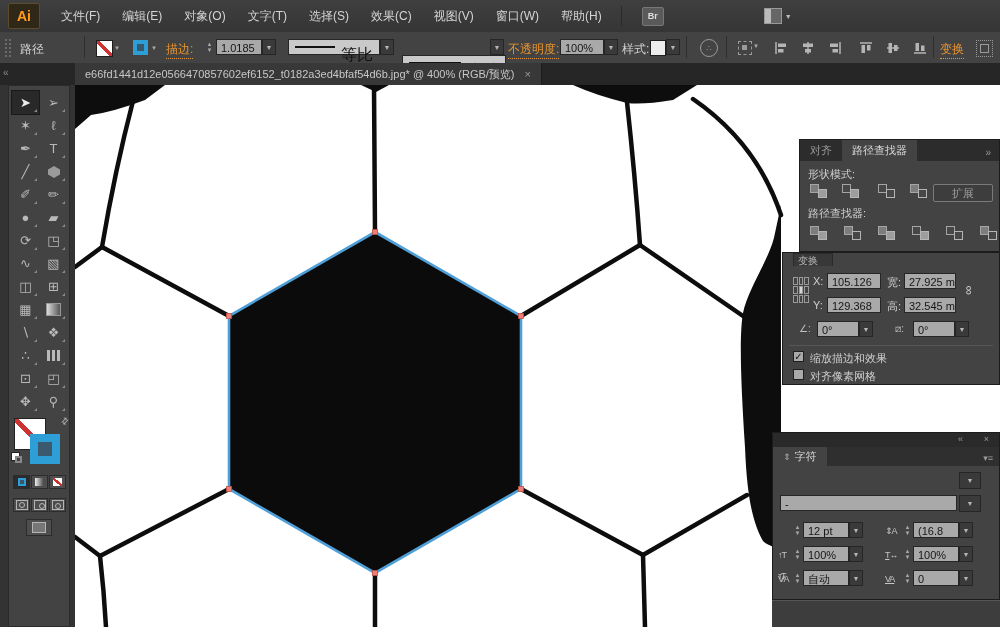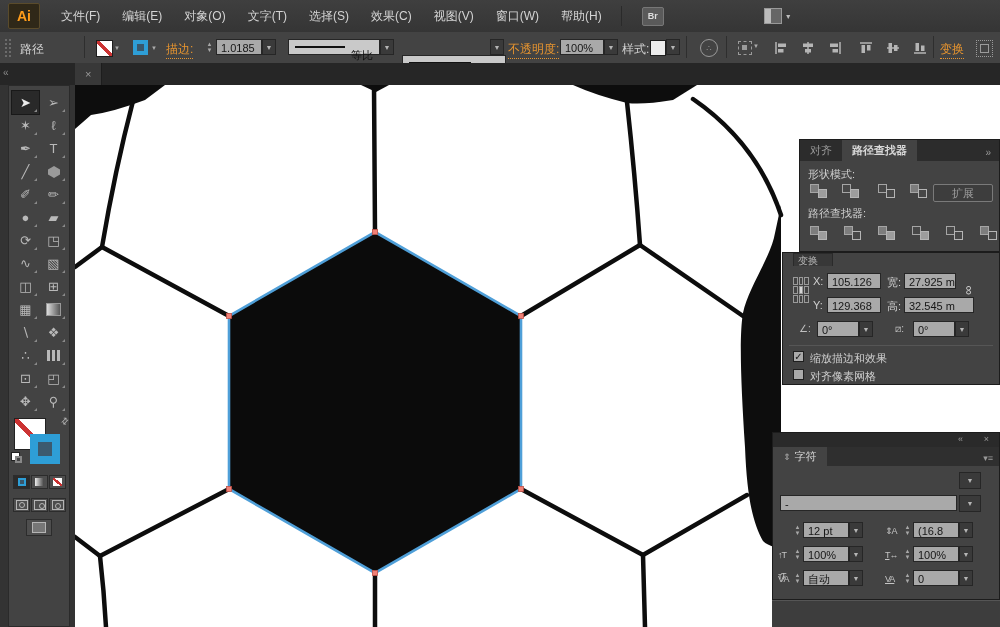--- a/index.html
+++ b/index.html
@@ -31,21 +31,21 @@
   .o-label{font-size:12px;color:#e8952f;border-bottom:1px dotted #e8952f;top:9px;}
   .g-label{font-size:12px;color:#d0d0d0;top:9px;}
   .stepper{width:9px;display:flex;flex-direction:column;align-items:center;line-height:6px;color:#a8a8a8;font-size:6px;}
   .field{background:#a9a9a9;border:1px solid #262626;color:#161616;font-size:11px;height:16px;line-height:16px;
          padding:0 4px;box-sizing:border-box;white-space:nowrap;overflow:hidden;}
   .dd{width:14px;height:16px;background:#3a3a3a;border:1px solid #262626;color:#b5b5b5;font-size:7px;
       display:flex;align-items:center;justify-content:center;box-sizing:border-box;}
   .combo{height:16px;background:#c9c9c9;border:1px solid #262626;display:flex;align-items:center;gap:6px;
          padding:0 6px;box-sizing:border-box;}
   .combo .line{height:2px;background:#111;flex:1;}
-  .combo .cv{font-size:11px;color:#111;white-space:nowrap;margin-top:17px;}
+  .combo .cv{font-size:16px;color:#111;white-space:nowrap;margin-top:17px;}
   .style-swatch{left:650px;top:8px;width:14px;height:14px;background:#ececec;border:1px solid #1e1e1e;}
   .recolor{left:700px;top:7px;width:16px;height:16px;border-radius:50%;border:1px solid #9a9a9a;color:#9a9a9a;
            font-size:8px;display:flex;align-items:center;justify-content:center;}
   .alignto{left:738px;top:9px;width:12px;height:12px;border:1px dashed #9a9a9a;position:absolute;}
   .alignto i{position:absolute;left:3px;top:3px;width:5px;height:5px;background:#9a9a9a;}
   .al-btn{top:6px;width:22px;height:19px;display:flex;align-items:center;justify-content:center;}
   .frame-ico{left:976px;top:8px;width:15px;height:15px;border:1px dotted #9a9a9a;position:absolute;}
   .frame-ico i{position:absolute;left:3px;top:3px;width:7px;height:7px;border:1px solid #9a9a9a;}
   
   .tabbar{left:0;top:63px;width:1000px;height:22px;background:#262626;z-index:9;}
@@ -81,21 +81,21 @@
   .screen-btn{left:17px;top:433px;width:24px;height:15px;background:#4e4e4e;border:1px solid #2c2c2c;
               display:flex;align-items:center;justify-content:center;}
   .screen-btn i{width:12px;height:9px;border:1px solid #b5b5b5;background:#777;}
   
   .canvas{left:75px;top:85px;width:925px;height:542px;background:#fff;z-index:1;}
   
   .panel{background:#434343;border:1px solid #1c1c1c;box-sizing:border-box;z-index:10;}
   .p-pathfinder{left:799px;top:139px;width:201px;height:113px;}
   .pf-tabs{height:21px;background:#2c2c2c;display:flex;align-items:flex-end;}
   .pf-tab{font-size:11px;padding:3px 10px 3px;color:#9a9a9a;}
-  .pf-tab.active{background:#434343;color:#d8d8d8;font-weight:bold;}
+  .pf-tab.active{background:#434343;color:#d8d8d8;}
   .pf-more{margin-left:auto;color:#9a9a9a;font-size:10px;padding:3px 8px;}
   .p-label{font-size:11px;color:#cfcfcf;}
   .pfi{width:17px;height:14px;position:relative;display:inline-block;}
   .pfi b{position:absolute;width:9px;height:9px;box-sizing:border-box;}
   .pfi .q1{left:0;top:0;background:#7d7d7d;border:1px solid #a5a5a5;}
   .pfi .q2{right:0;bottom:0;background:#9d9d9d;border:1px solid #b5b5b5;}
   .expand-btn{position:absolute;right:6px;top:44px;width:58px;height:16px;border:1px solid #7a7a7a;background:#3d3d3d;
               color:#9d9d9d;font-size:11px;display:flex;align-items:center;justify-content:center;border-radius:2px;}
   .p-transform{left:782px;top:252px;width:218px;height:133px;}
   .t-tabstub{position:absolute;left:10px;top:0;width:40px;height:13px;background:#383838;color:#b5b5b5;
@@ -226,20 +226,21 @@
   <div class="abs vsep" style="left:933px;"></div>
   <span class="abs o-label" style="left:940px;">变换</span>
   <div class="frame-ico">
       <i></i>
     </div>
 </div>
 
 <div class="abs tabbar">
   <span class="collapse-arrows">«</span>
   <div class="doc-tab">
+    <span class="t">e66fd1441d12e0566470857602ef6152_t0182a3ed4bfaf54d6b.jpg*  @  400% (RGB/预览)</span>
     <span class="x">×</span>
   </div>
 </div>
 
 <div class="abs canvas">
   <svg width="925" height="542" viewBox="0 0 925 542">
     <rect width="925" height="542" fill="#ffffff"></rect>
     <g stroke="#0d0d0d" stroke-width="4.5" fill="none" stroke-linecap="round">
       <path d="M58,16 Q40,85 27,162"></path>
       <path d="M27,162 L0,182"></path>
@@ -416,21 +417,21 @@
       <i></i>
       <i></i>
   </div>
   <span class="t-lab" style="left:30px;top:22px;">X:</span>
   <span class="field" style="position:absolute;left:44px;top:20px;width:54px;">105.126</span>
   <span class="t-lab" style="left:104px;top:22px;">宽:</span>
   <span class="field" style="position:absolute;left:121px;top:20px;width:52px;">27.925 m</span>
   <span class="t-lab" style="left:30px;top:46px;">Y:</span>
   <span class="field" style="position:absolute;left:44px;top:44px;width:54px;">129.368</span>
   <span class="t-lab" style="left:104px;top:46px;">高:</span>
-  <span class="field" style="position:absolute;left:121px;top:44px;width:70px;">32.545 m</span>
+  <span class="field" style="position:absolute;left:121px;top:44px;width:52px;">32.545 m</span>
   <span class="link-ico">∞</span>
   <span class="t-ico" style="left:16px;top:70px;">∠:</span>
   <span class="field" style="position:absolute;left:34px;top:68px;width:42px;">0°</span>
   <span class="dd" style="position:absolute;left:76px;top:68px;">▼</span>
   <span class="t-ico" style="left:112px;top:70px;">⧄:</span>
   <span class="field" style="position:absolute;left:130px;top:68px;width:42px;">0°</span>
   <span class="dd" style="position:absolute;left:172px;top:68px;">▼</span>
   <div class="t-sep"></div>
   <span class="cb" style="left:10px;top:98px;">✓</span>
   <span class="t-lab" style="left:27px;top:98px;">缩放描边和效果</span>

